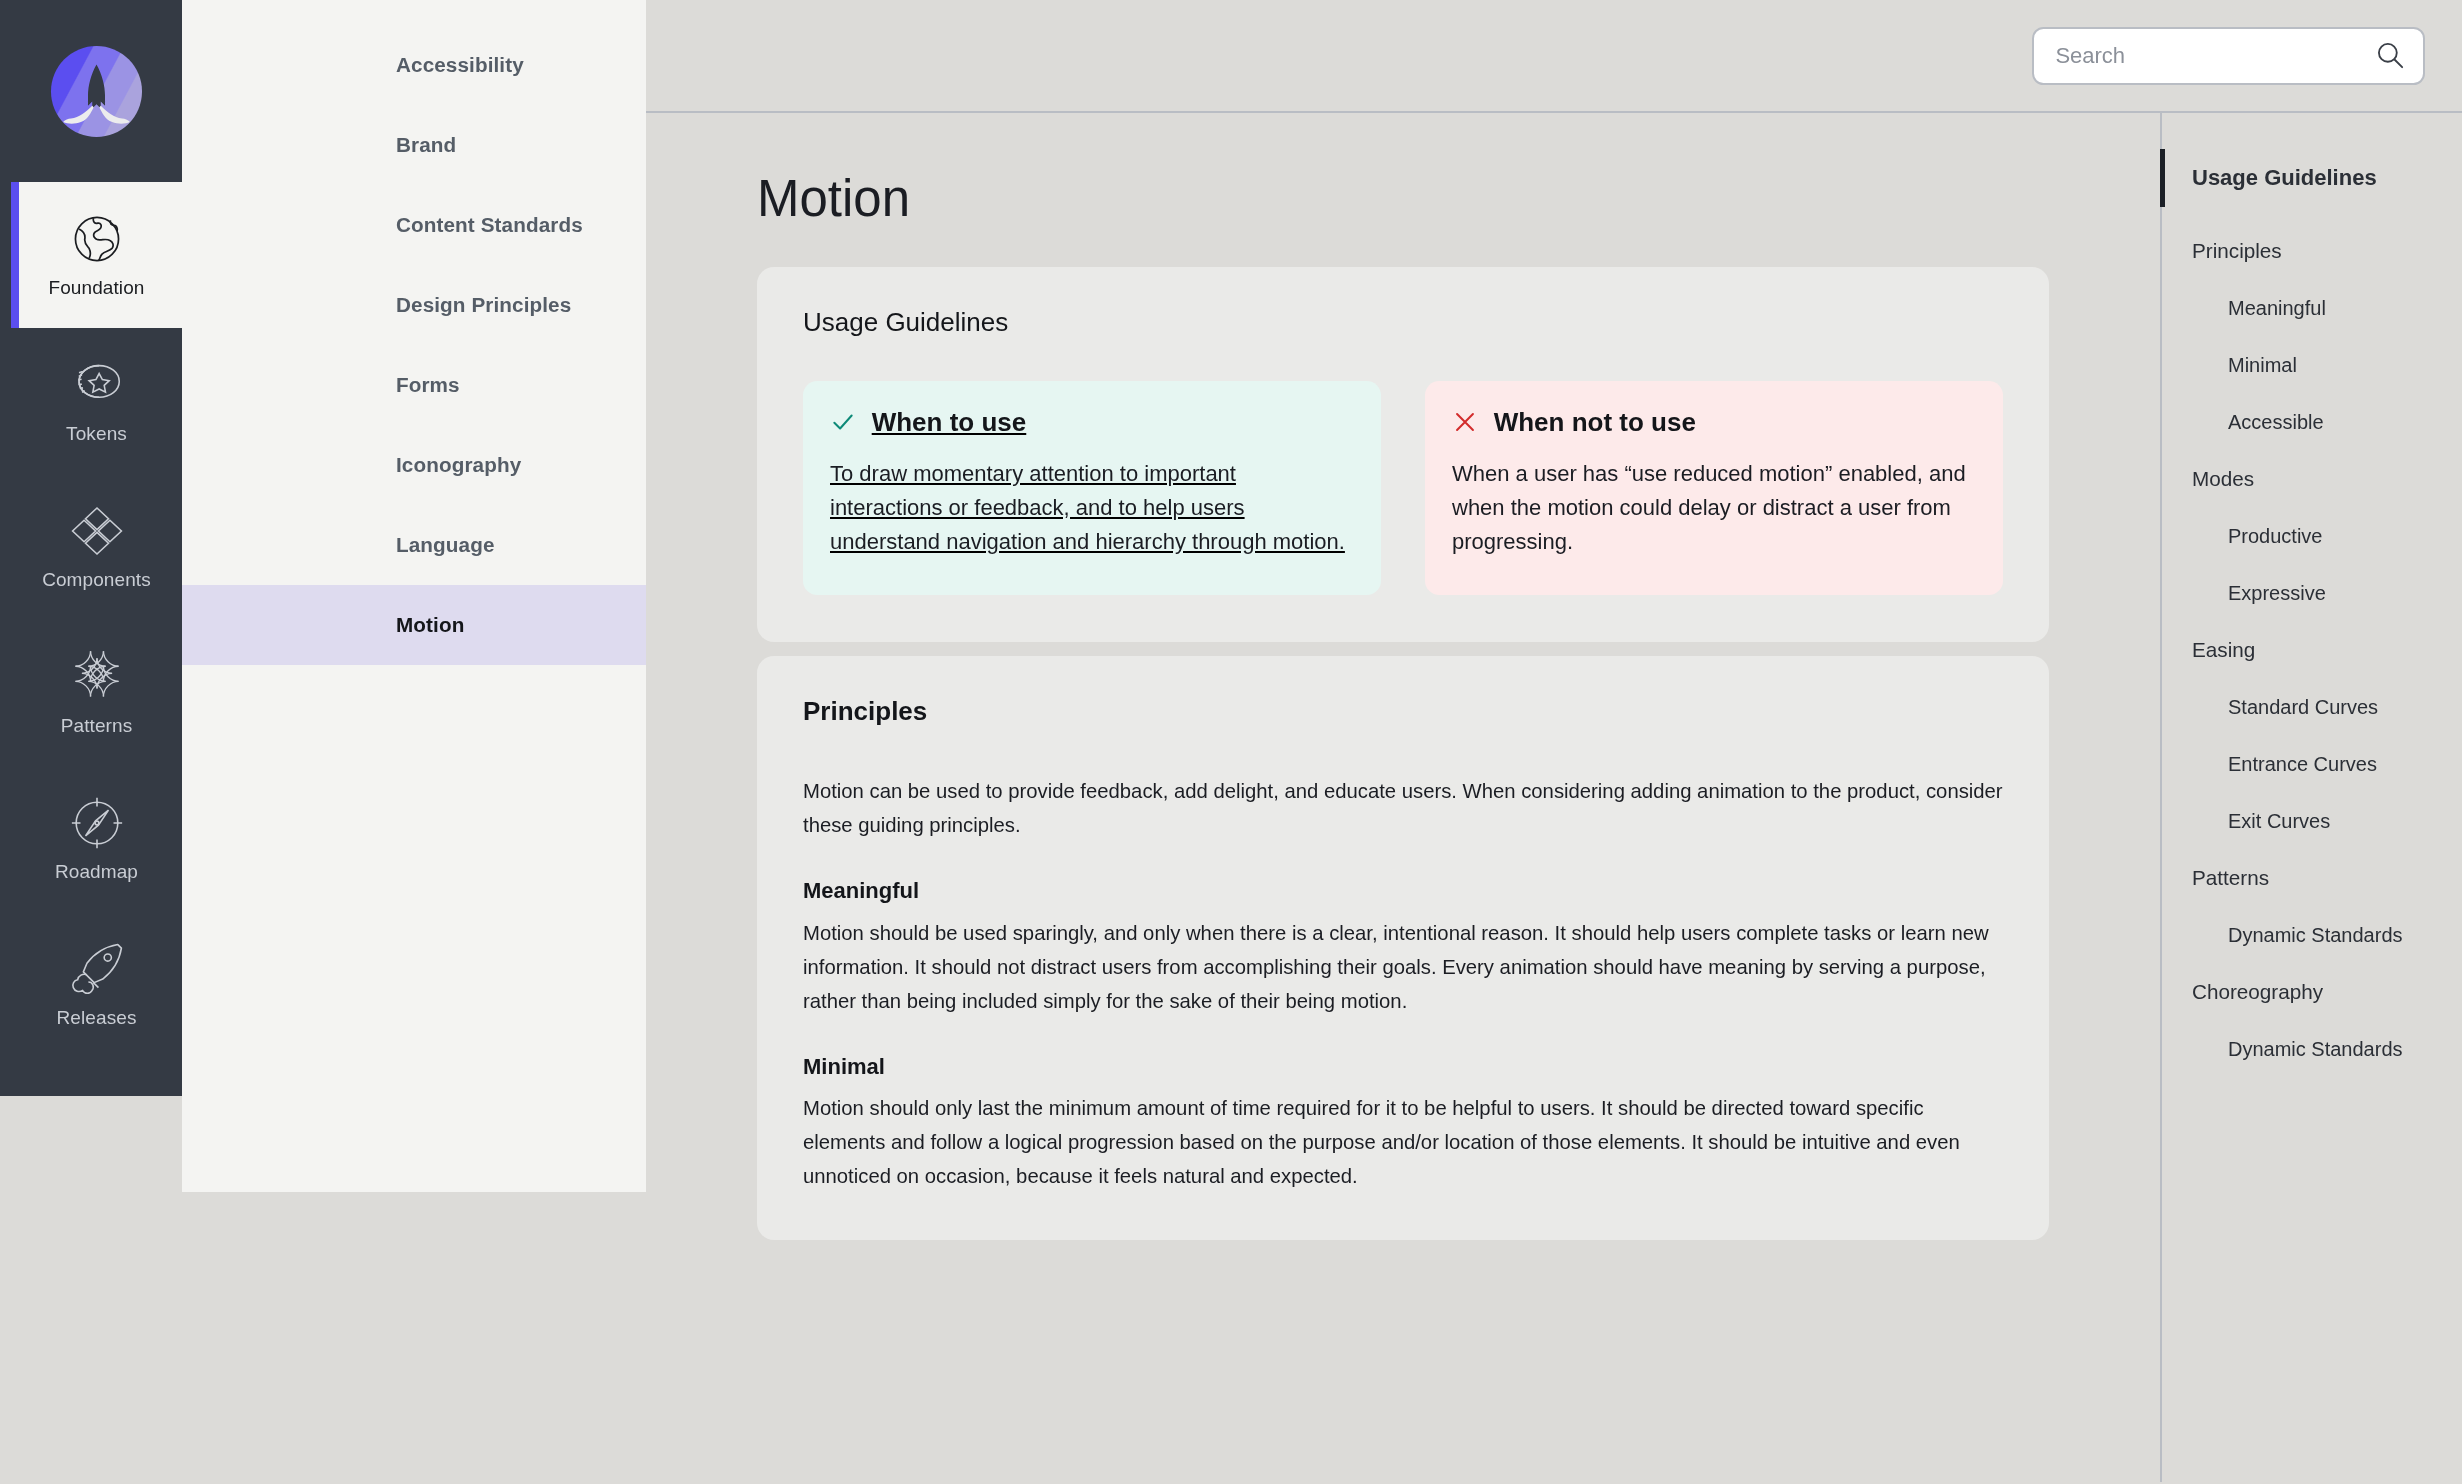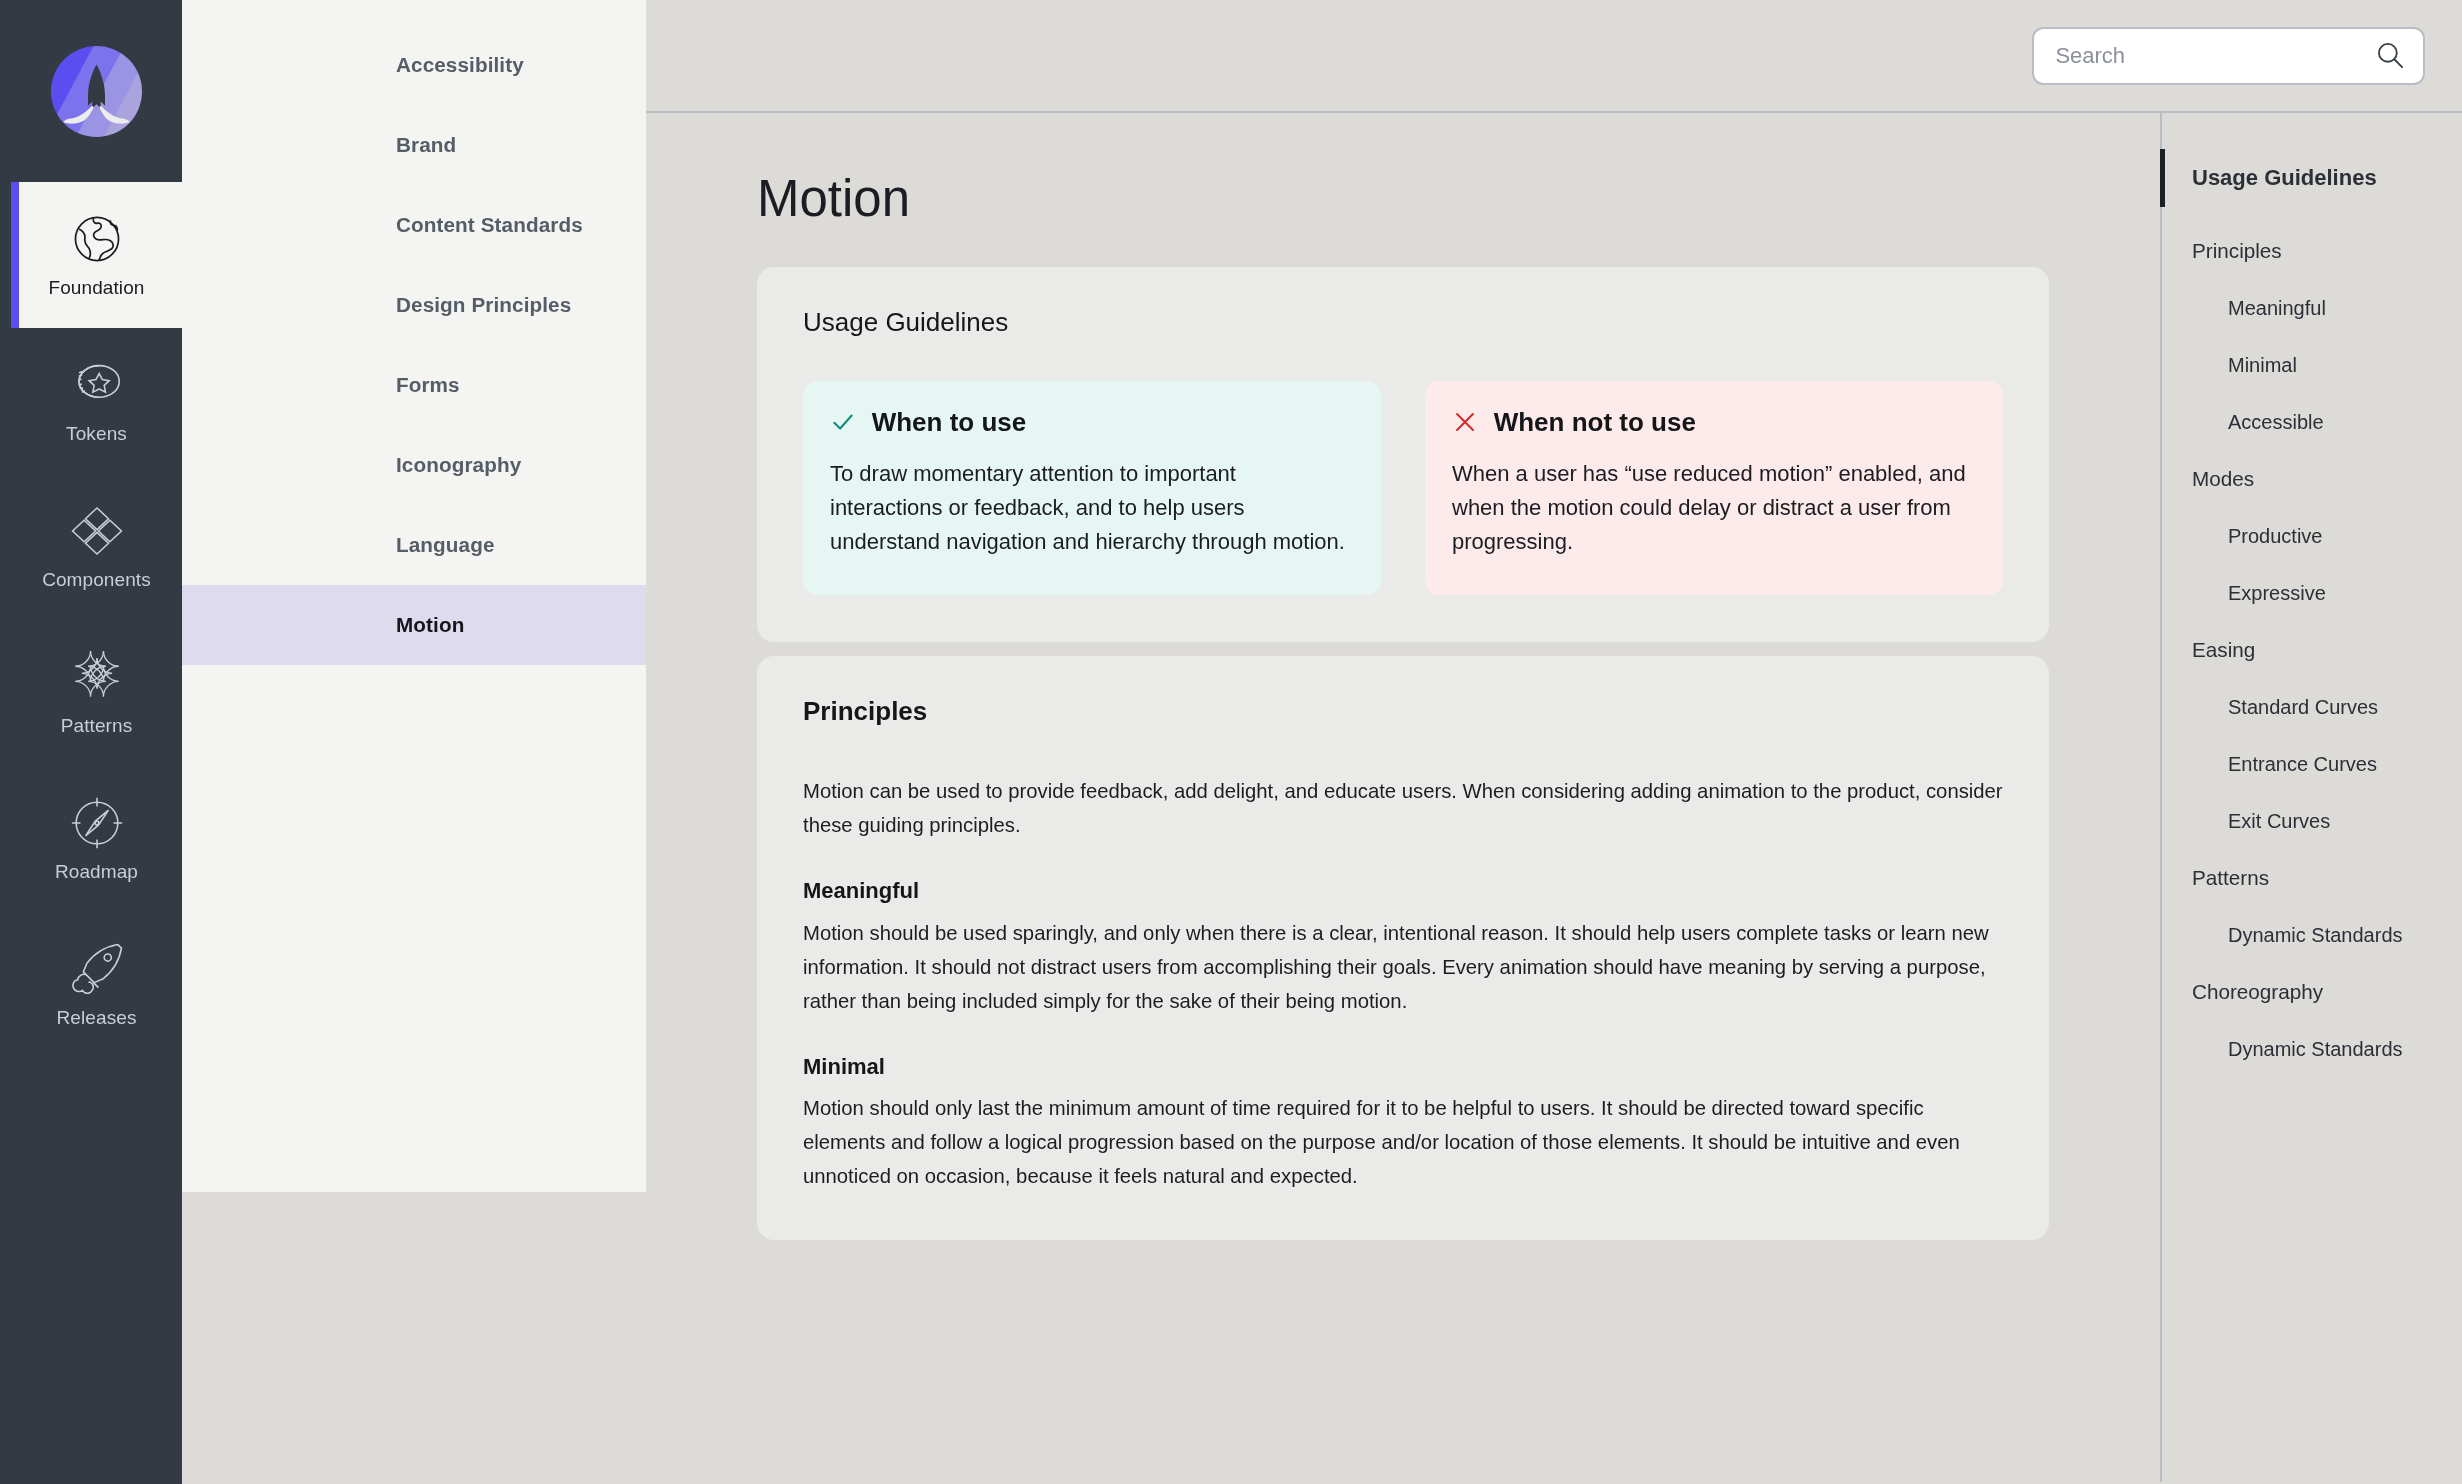--- a/index.html
+++ b/index.html
@@ -6,21 +6,21 @@
   html, body {
     width: 2462px; height: 1484px;
     font-family: "Liberation Sans", sans-serif;
     background: #dcdbd8;
     overflow: hidden;
   }
   .app { position: relative; width: 2462px; height: 1484px; display: flex; }
 
   
   .rail {
-    width: 182px; height: 1484px;
+    width: 182px; height: 1096px;
     background: #343a44;
     flex: 0 0 182px;
     position: relative;
     padding-left: 11px;
   }
   .rail-logo {
     height: 182px; display: flex; align-items: center; justify-content: center;
   }
   .logo-circle {
     width: 91px; height: 91px; border-radius: 50%;
@@ -105,21 +105,21 @@
   }
   .card-pad { padding: 40px 46px 47px 46px; }
   .card-title { font-size: 26px; color: #14161a; font-weight: 400; }
 
   .guide-row { display: flex; gap: 44px; margin-top: 43px; }
   .guide {
     flex: 1 1 0; border-radius: 14.3px;
     padding: 26px 27px 31px 27px;
     min-height: 214px;
   }
-  .guide.good { background: #e6f6f2; }
+  .guide.good { background: #e6f6f2; text-decoration: underline; }
   .guide.bad  { background: #fdeaea; }
   .guide-head { display: flex; align-items: center; gap: 15.7px; }
   .guide-head .gtitle { font-size: 26px; font-weight: 700; color: #14161a; }
   .guide-body {
     margin-top: 18.5px; font-size: 22px; line-height: 34px; color: #1b1d23;
   }
 
   .sec-title { font-size: 26px; color: #14161a; }
   .sub-title { font-size: 22px; font-weight: 700; color: #14161a; }
   .para { font-size: 20.3px; line-height: 34px; color: #1b1d23; margin-top: 8px; }

